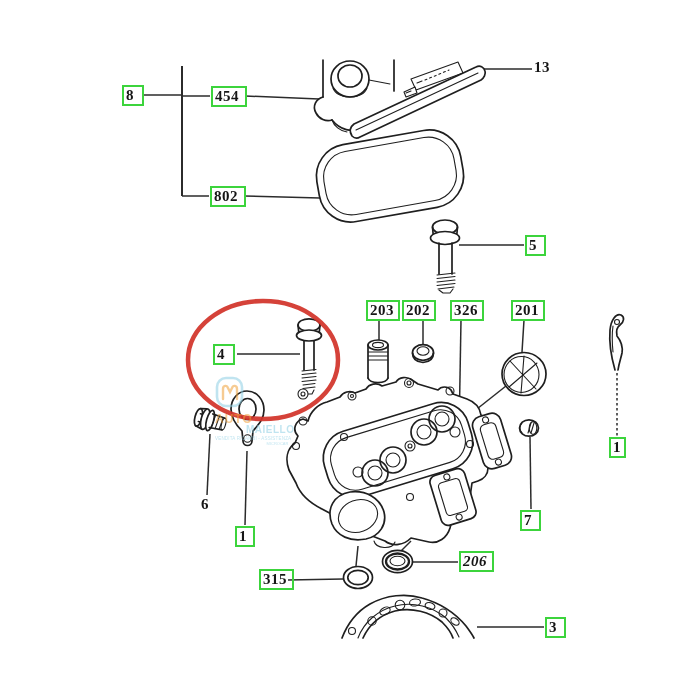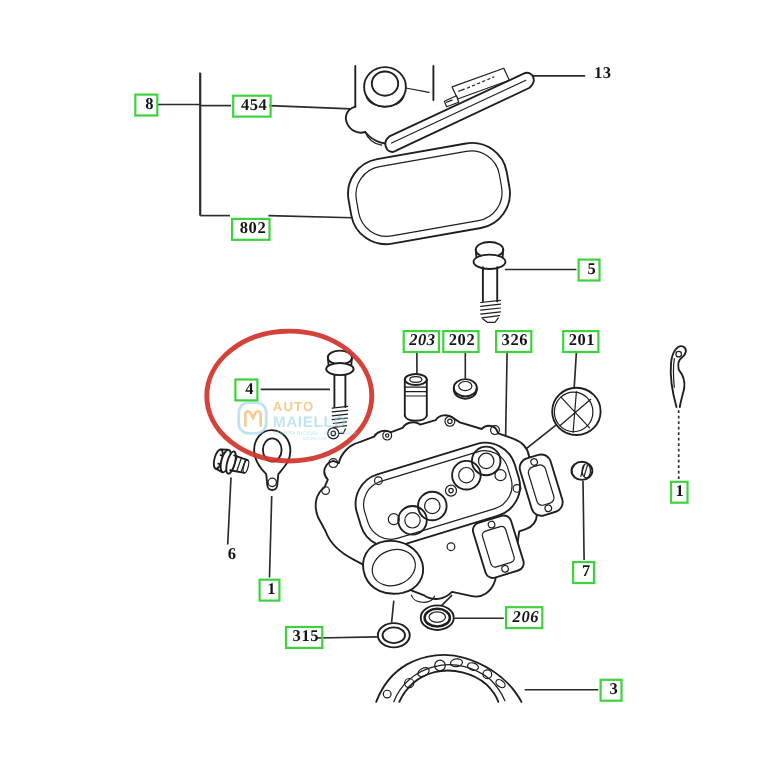--- a/index.html
+++ b/index.html
@@ -10,27 +10,27 @@
   .art{fill:none;stroke:var(--drawing_stroke);stroke-width:1.7;stroke-linecap:round;stroke-linejoin:round;}
   .artw{fill:#fff;stroke:var(--drawing_stroke);stroke-width:1.7;stroke-linecap:round;stroke-linejoin:round;}
   .thin{stroke-width:1.1;}
   .thick{stroke-width:2.3;}
   .ld{fill:none;stroke:var(--leader_line);stroke-width:1.5;}
   .ld.heavy{stroke-width:2;}
   .ld.dotted{stroke-dasharray:2.5 2.5;}
   .highlight{fill:none;stroke:var(--highlight_circle);stroke-width:4.5;opacity:.93;}
   
   .co{position:absolute;font-family:"Liberation Serif",serif;font-weight:700;font-size:15px;
-      line-height:17px;color:#161616;text-align:right;letter-spacing:.5px;}
+      line-height:17px;color:#161616;text-align:left;letter-spacing:.5px;}
   .co.boxed{border:2px solid var(--callout_box);padding:0 2px;}
   
-  .wm{position:absolute;left:215px;top:364px;width:125px;opacity:.55;display:flex;gap:3px;}
+  .wm{position:absolute;left:215px;top:376px;width:125px;opacity:.55;display:flex;gap:3px;flex-direction:column;}
   .wm .wm-text{display:flex;flex-direction:column;line-height:1;}
   .wm .l1{color:var(--watermark_orange);font-weight:700;font-size:12px;letter-spacing:1px;}
-  .wm .l2{color:var(--watermark_blue);font-weight:700;font-size:14px;letter-spacing:.5px;}
+  .wm .l2{color:var(--watermark_blue);font-weight:700;font-size:10px;letter-spacing:.5px;margin-left:31px;}
   .wm .l3{color:var(--watermark_blue);font-size:4.5px;margin-top:2px;letter-spacing:.2px;}
   .wm .l4{color:var(--watermark_blue);font-size:4px;text-align:center;}
 </style>
 </head>
 <body>
 
 <div class="stage">
 
   <svg class="art-layer" width="700" height="700" viewBox="0 0 700 700">
 
@@ -259,24 +259,24 @@
     <div class="wm-text">
       <span class="l1">AUTO</span>
       <span class="l2">MAIELLO</span>
       <span class="l3">VENDITA RICAMBI - ASSISTENZA</span>
       <span class="l4">MICROCAR</span>
     </div>
   </div>
 
   <div class="co boxed" style="left:122px;top:85px;width:14px;">8</div>
   <div class="co boxed" style="left:211px;top:86px;width:28px;">454</div>
-  <div class="co boxed" style="left:210px;top:198px;width:28px;">802</div>
+  <div class="co boxed" style="left:210px;top:186px;width:28px;">802</div>
   <div class="co" style="left:534px;top:59px;width:22px;">13</div>
   <div class="co boxed" style="left:525px;top:235px;width:13px;">5</div>
-  <div class="co boxed" style="left:366px;top:300px;width:26px;font-style:italic;">203</div>
+  <div class="co boxed" style="left:366px;top:300px;width:26px;">203</div>
   <div class="co boxed" style="left:402px;top:300px;width:26px;">202</div>
   <div class="co boxed" style="left:450px;top:300px;width:26px;">326</div>
   <div class="co boxed" style="left:511px;top:300px;width:26px;">201</div>
   <div class="co boxed" style="left:213px;top:344px;width:14px;">4</div>
   <div class="co" style="left:201px;top:496px;width:14px;">6</div>
   <div class="co boxed" style="left:235px;top:526px;width:12px;">1</div>
   <div class="co boxed" style="left:520px;top:510px;width:13px;">7</div>
   <div class="co boxed" style="left:609px;top:437px;width:9px;">1</div>
   <div class="co boxed" style="left:259px;top:569px;width:27px;">315</div>
   <div class="co boxed" style="left:459px;top:551px;width:27px;font-style:italic;">206</div>

